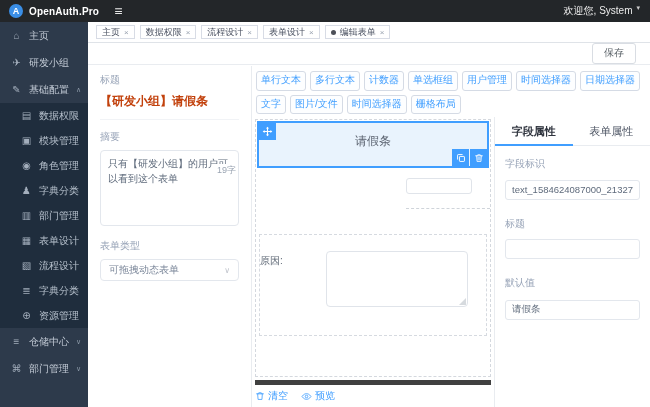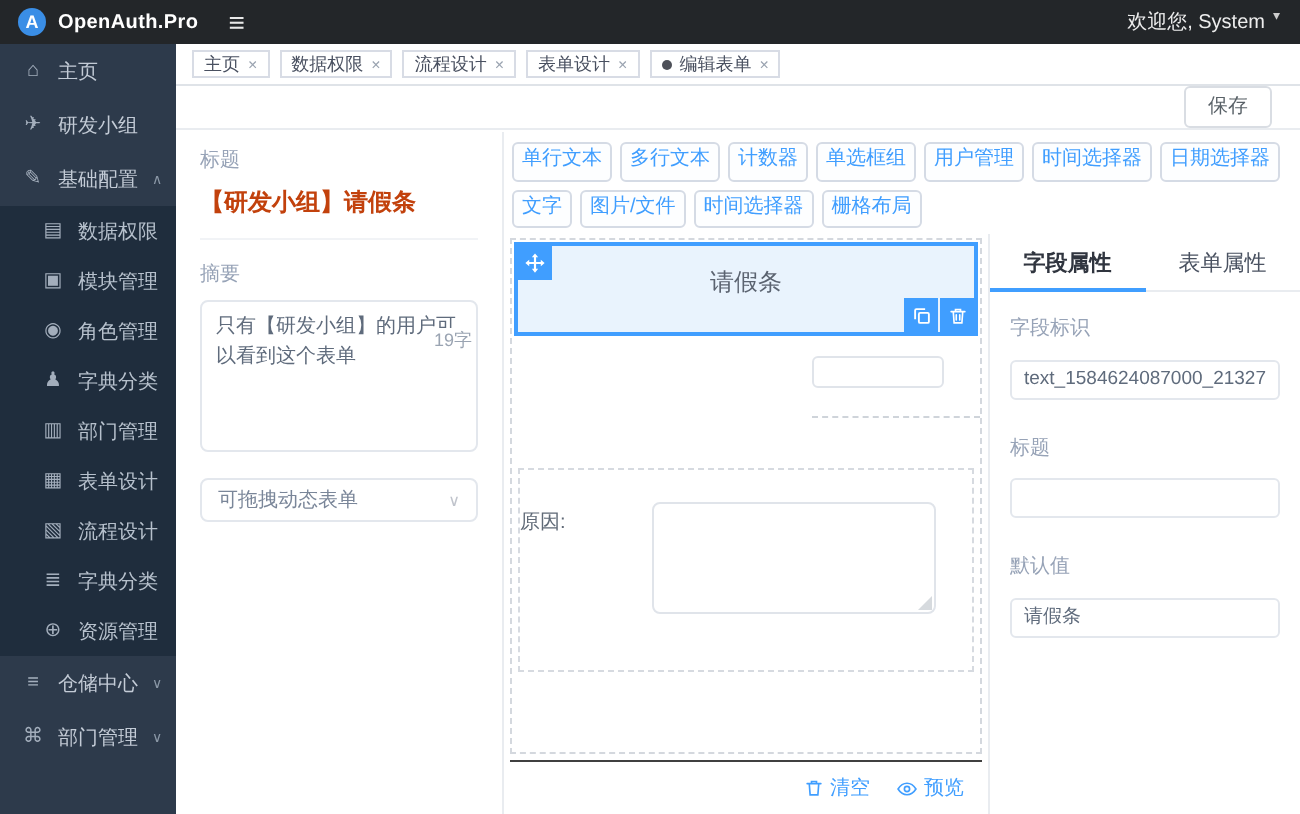--- a/index.html
+++ b/index.html
@@ -68,22 +68,22 @@
   .act { width:17px; height:17px; background:#409eff; display:flex; align-items:center; justify-content:center; cursor:pointer; }
   .row2 { position:absolute; top:53px; left:0; right:0; height:36px; }
   .row2 input { position:absolute; left:150px; right:18px; top:5px; height:16px; border:1px solid #e0e4ea; border-radius:3px;
                 background:#fff; font-family:inherit; }
   .row2-dash { position:absolute; left:150px; right:0; bottom:0; border-bottom:1px dashed #cfd4da; }
   .reason { position:absolute; left:3px; right:3px; top:114px; height:102px; border:1px dashed #d6dae0; display:flex; padding:16px 18px 0 0; }
   .reason-label { width:66px; flex:0 0 66px; text-align:left; padding-right:10px; font-size:10px; color:#606a77; padding-top:3px; }
   .reason-ta { flex:1; height:56px; border:1px solid #e0e4ea; border-radius:4px; position:relative; background:#fff; }
   .reason-ta::after { content:""; position:absolute; right:1px; bottom:1px; width:0; height:0; border-style:solid;
                       border-width:0 0 7px 7px; border-color:transparent transparent #d6dade transparent; }
-  .canvas-footer { height:27px; flex:0 0 27px; display:flex; align-items:center; justify-content:flex-end; gap:13px;
-                   padding-right:9px; border-top:1px solid #404040; margin-top:3px; }
+  .canvas-footer { height:27px; flex:0 0 27px; display:flex; align-items:center; gap:13px;
+                   padding-right:9px; border-top:5px solid #404040; margin-top:3px; }
   .link { display:flex; align-items:center; gap:3px; font-size:10px; color:#409eff; cursor:pointer; }
 
   
   .props-col { flex:1; border-left:1px solid #e9ecf0; display:flex; flex-direction:column; min-width:0; }
   .ptabs { display:flex; border-bottom:1px solid #e9ecf0; }
   .ptab { flex:1; text-align:center; font-size:11px; color:#4a5261; padding:7px 0 6px; position:relative; cursor:pointer; }
   .ptab.active { font-weight:bold; color:#30353f; }
   .ptab.active::after { content:""; position:absolute; left:0; right:0; bottom:-1px; height:2px; background:#409eff; }
   .pbody { padding:11px 10px 0; }
   .psec { margin-bottom:17px; }
@@ -203,20 +203,21 @@
   <div class="content">
 
     <div class="left-col">
       <div class="flabel">标题</div>
       <div class="title-value">【研发小组】请假条</div>
       <div class="flabel">摘要</div>
       <div class="summary-box">
         <span>只有【研发小组】的用户可以看到这个表单</span>
         <span class="word-count">19字</span>
       </div>
+      <div class="flabel">表单类型</div>
       <div class="select-box">
         <span>可拖拽动态表单</span>
         <span class="chev">∨</span>
       </div>
     </div>
 
     <div class="right-region">
 
       <div class="palette">
         <button class="pal-btn">单行文本</button>

